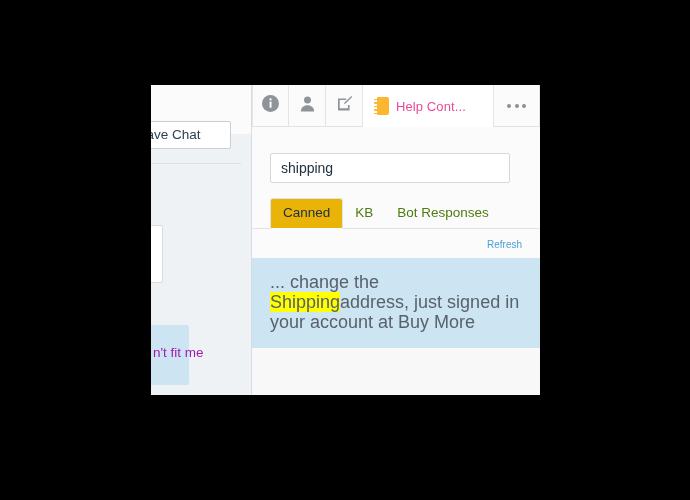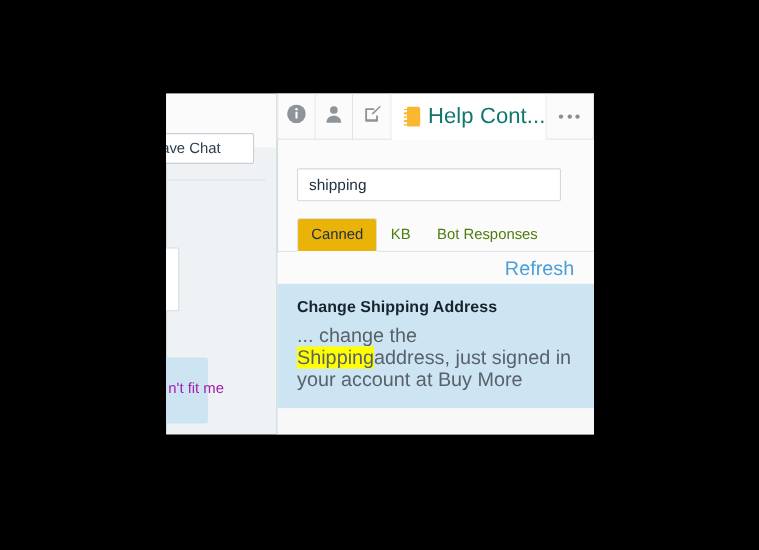--- a/index.html
+++ b/index.html
@@ -136,22 +136,22 @@
     flex: 1 1 auto;
     border-right: 1px solid #e2e5e8;
     box-sizing: border-box;
     display: flex;
     align-items: center;
     gap: 7px;
     padding-left: 11px;
     background: #ffffff;
   }
   #tab-help-contact-label {
-    font-size: 20px;
-    color: #0f766e;
+    font-size: 13px;
+    color: #ec4899;
     white-space: nowrap;
     letter-spacing: .1px;
   }
 
   #overflow-btn {
     width: 46px;
     border-right: 1px solid #e2e5e8;
     border-bottom: 1px solid #e2e5e8;
     box-sizing: border-box;
     display: flex;
@@ -244,21 +244,21 @@
     width: 288px;
     height: 28px;
     background: #fbfbfb;
     display: flex;
     align-items: center;
     justify-content: flex-end;
     padding-right: 18px;
     box-sizing: border-box;
   }
   #refresh-link {
-    font-size: 18px;
+    font-size: 10px;
     color: #4a9fd8;
     margin-left: 36px;
   }
 
   
   #results {
     position: absolute;
     left: 0;
     top: 173px;
     width: 288px;
@@ -366,21 +366,20 @@
       <div class="subtab">KB</div>
       <div class="subtab">Bot Responses</div>
     </div>
 
     <div id="refresh-row">
       <span id="refresh-link">Refresh</span>
     </div>
 
     <div id="results">
       <div id="result-item-0">
-        <div id="result-title-0">Change Shipping Address</div>
         <div id="result-snippet-0">
           <span>... change the </span><span class="hl">Shipping</span><span>address, just signed in your account at Buy More</span>
         </div>
       </div>
     </div>
 
   </div>
 </div>
 
 </body></html>

